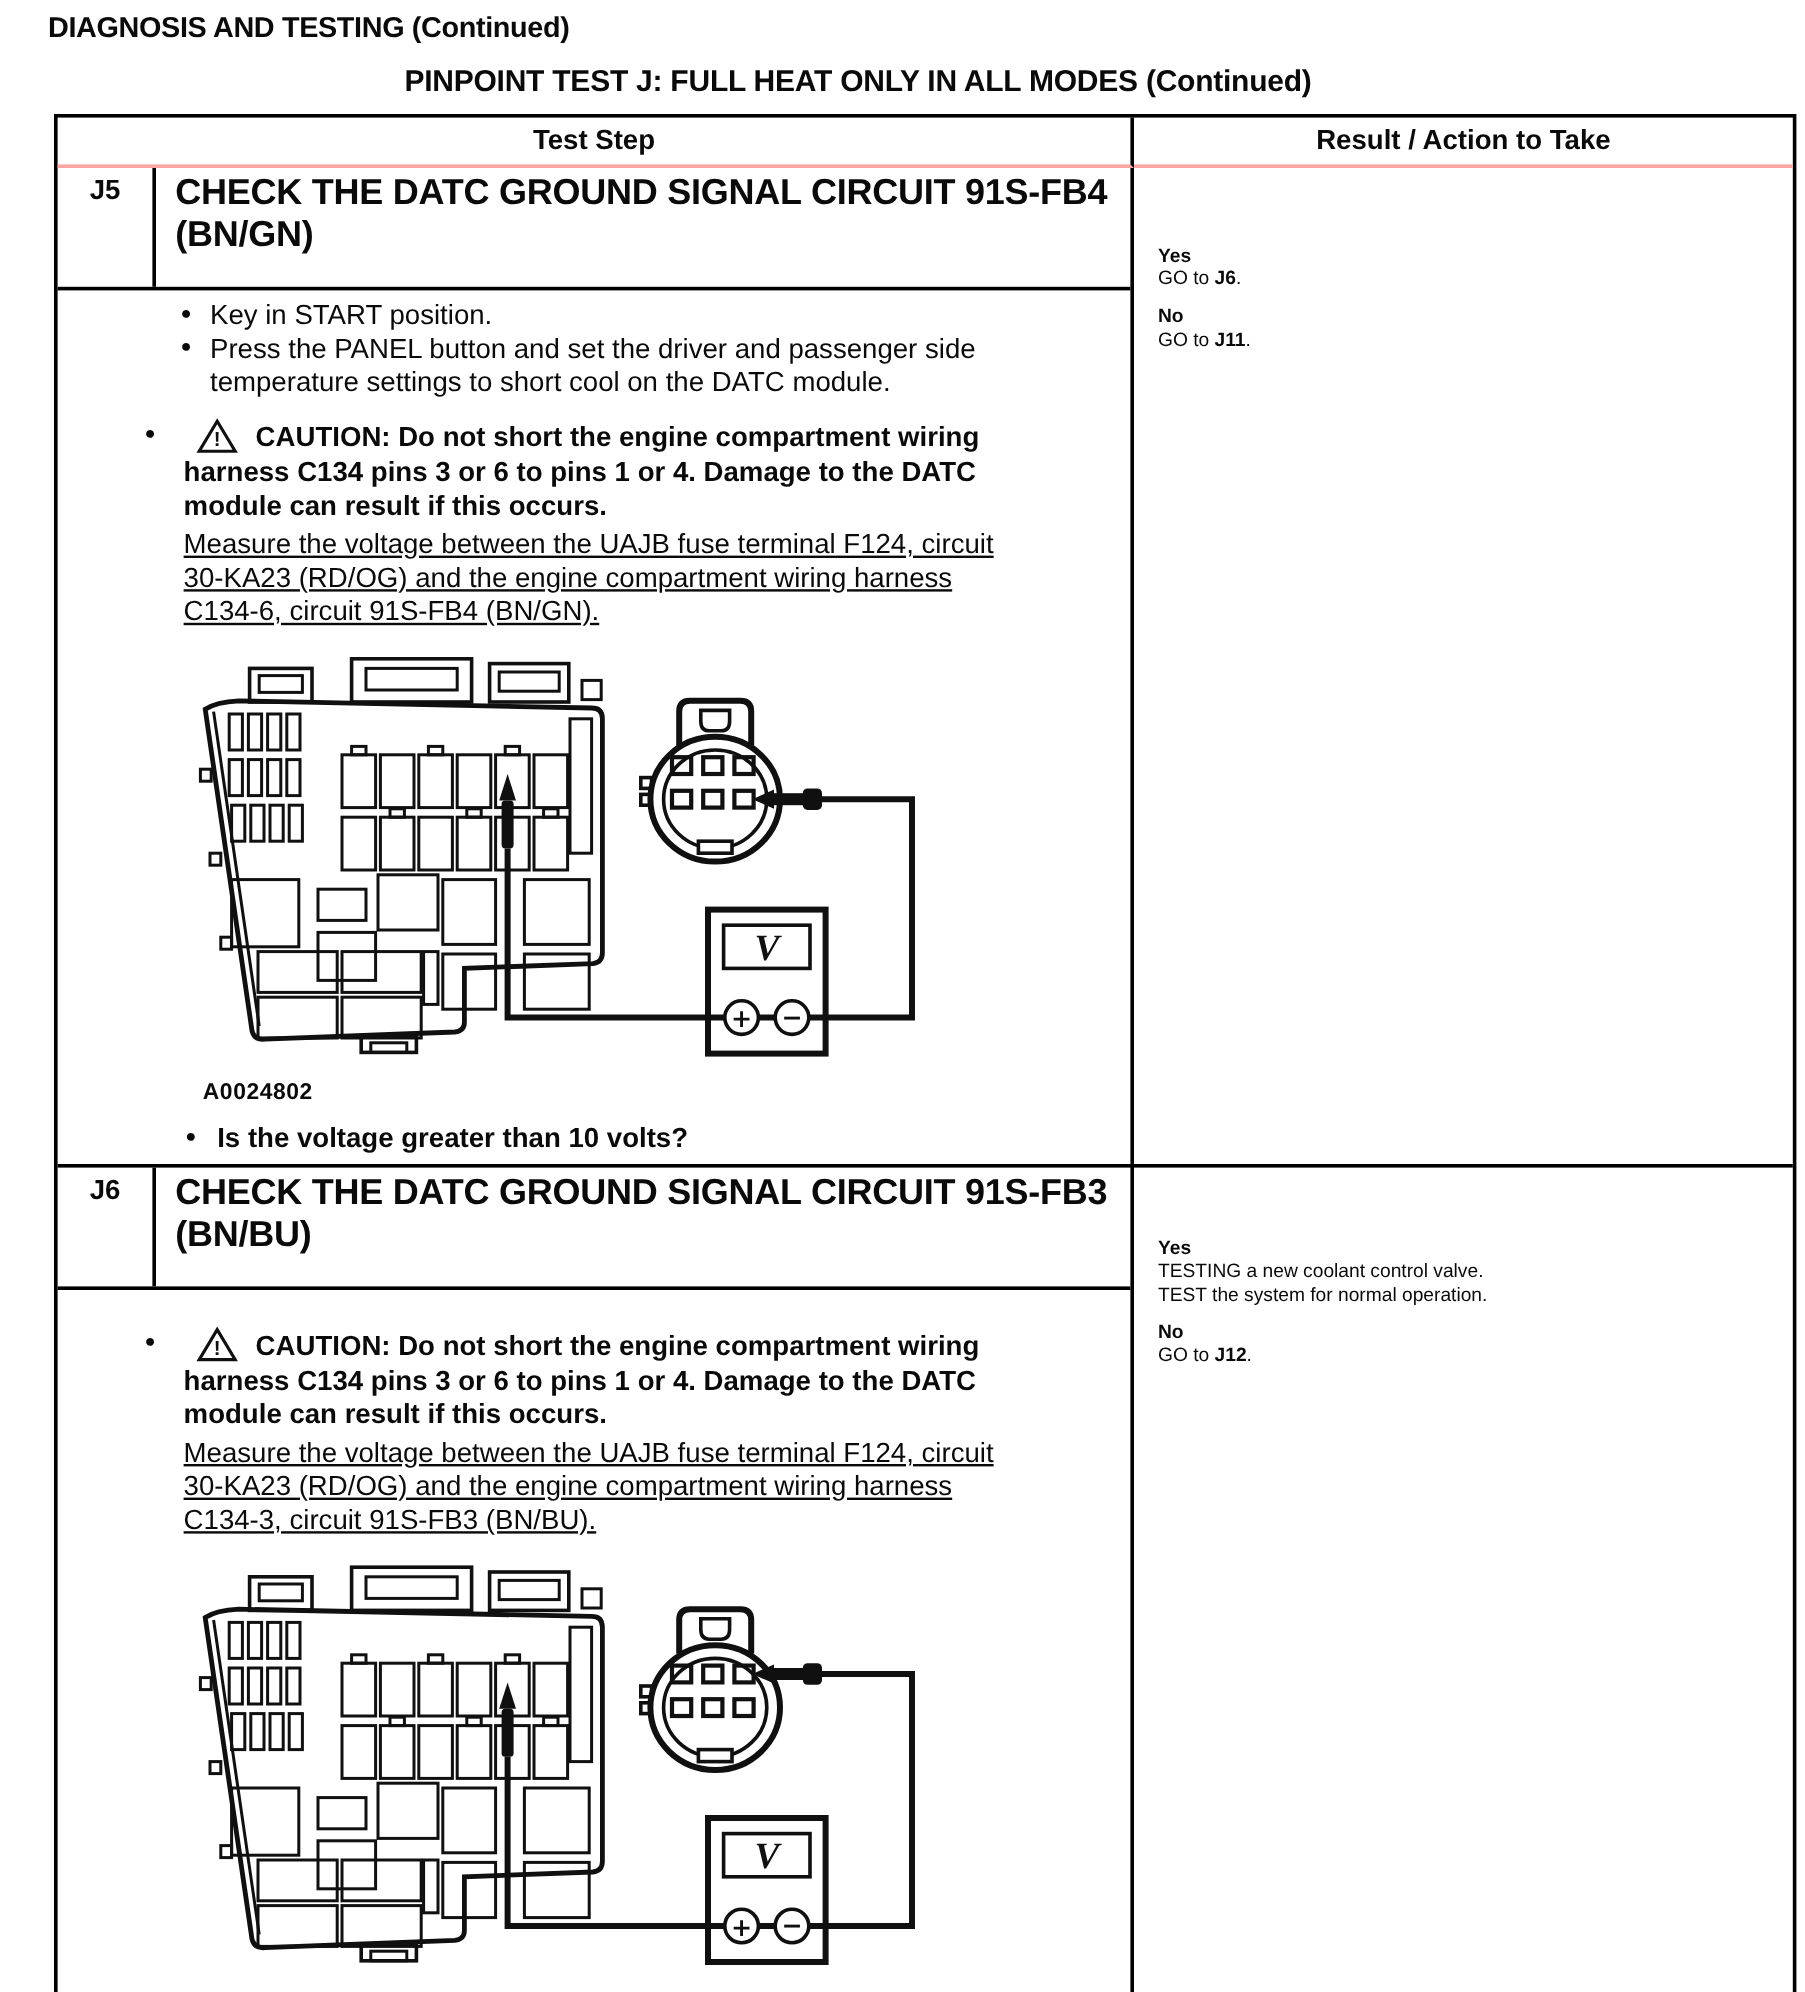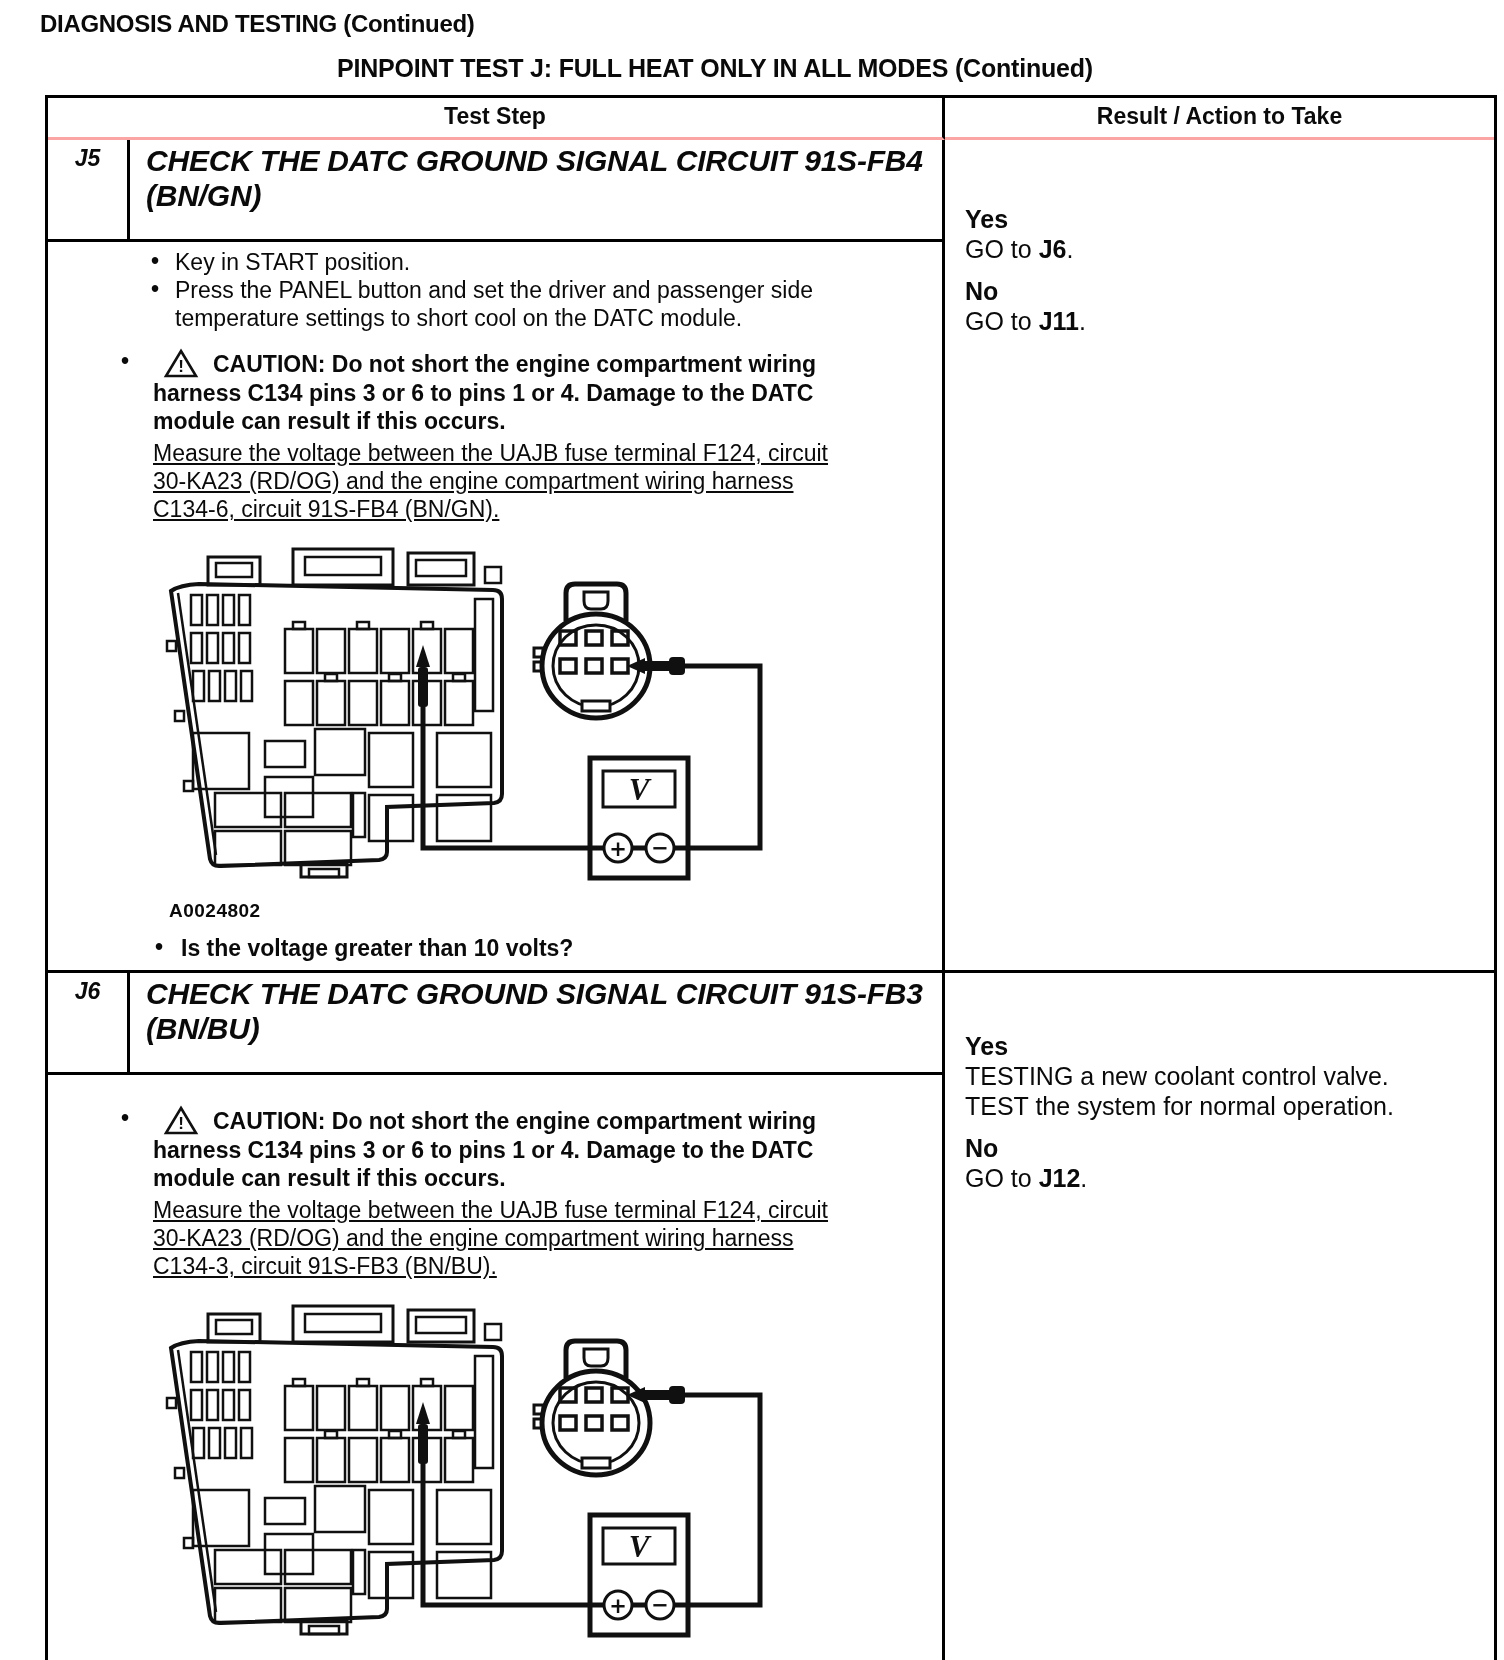--- a/index.html
+++ b/index.html
@@ -5,36 +5,36 @@
   html,body{margin:0;padding:0;background:#fff;}
   body{width:1504px;height:1660px;font-family:"Liberation Sans","DejaVu Sans",sans-serif;color:#0a0a0a;overflow:hidden;}
   .doc{padding:10px 0 0 0;}
   h1.pagetitle{margin:0 0 0 40px;font-size:24px;font-weight:bold;letter-spacing:-0.3px;}
   .subtitle{width:1340px;margin:16px 0 0 45px;text-align:center;font-size:25px;font-weight:bold;letter-spacing:-0.2px;}
   .pp-table{margin:12px 0 0 45px;width:1452px;border:3px solid #000;display:grid;grid-template-columns:897px 1fr;box-sizing:border-box;}
   .thead{font-weight:bold;font-size:23px;text-align:center;padding:5px 0 7px;border-bottom:3px solid #fca5a5;}
   .thead.left{border-right:3px solid #000;}
   .sec-left{border-right:3px solid #000;}
   .sec-top{border-top:3px solid #000;}
-  .row-head{display:flex;border-bottom:3px solid #000;font-style:italic;}
+  .row-head{display:flex;border-bottom:3px solid #000;}
   .row-id{width:82px;border-right:3px solid #000;text-align:center;font-weight:bold;font-size:23px;padding-top:5px;box-sizing:border-box;}
   .row-title{flex:1;padding:4px 12px 25px 16px;font-weight:bold;font-size:30px;line-height:1.16;letter-spacing:-0.2px;}
   .row-body{padding:6px 4px 8px 0;font-size:23px;line-height:1.22;}
   .blist{margin:0 0 0 103px;width:720px;}
   .bitem{position:relative;padding-left:24px;}
   .bitem::before{content:"\2022";position:absolute;left:0;top:-1px;font-weight:bold;}
   .caution{position:relative;margin:16px 0 0 73px;padding-left:32px;width:705px;font-weight:bold;box-sizing:content-box;}
   .caution::before{content:"\2022";position:absolute;left:0;top:-1px;font-weight:bold;}
   .caution .tri{display:inline-block;vertical-align:-7px;margin:0 14px 0 10px;}
   .measure{margin:4px 0 0 105px;width:680px;text-decoration:underline;}
   .figure{margin:18px 0 0 105px;}
   .figlabel{margin:2px 0 0 16px;font-size:19px;font-weight:bold;letter-spacing:0.5px;}
   .q{position:relative;margin:12px 0 0 107px;padding-left:26px;font-weight:bold;}
   .q::before{content:"\2022";position:absolute;left:0;top:-1px;}
-  .res{padding:64px 18px 0 20px;font-size:25px;line-height:1.2;}
+  .res{padding:64px 18px 0 20px;font-size:16px;line-height:1.2;}
   .res-label{font-weight:bold;}
   .res-block + .res-block{margin-top:12px;}
   .res b{font-weight:bold;}
   svg .ln{stroke:#101010;fill:none;}
   .vtext{font-family:"Liberation Serif","DejaVu Serif",serif;font-style:italic;font-weight:bold;font-size:31px;text-anchor:middle;fill:#101010;}
   .term{font-family:"DejaVu Sans",sans-serif;font-size:21px;font-weight:bold;text-anchor:middle;fill:#101010;}
 </style>
 </head>
 <body>
 

